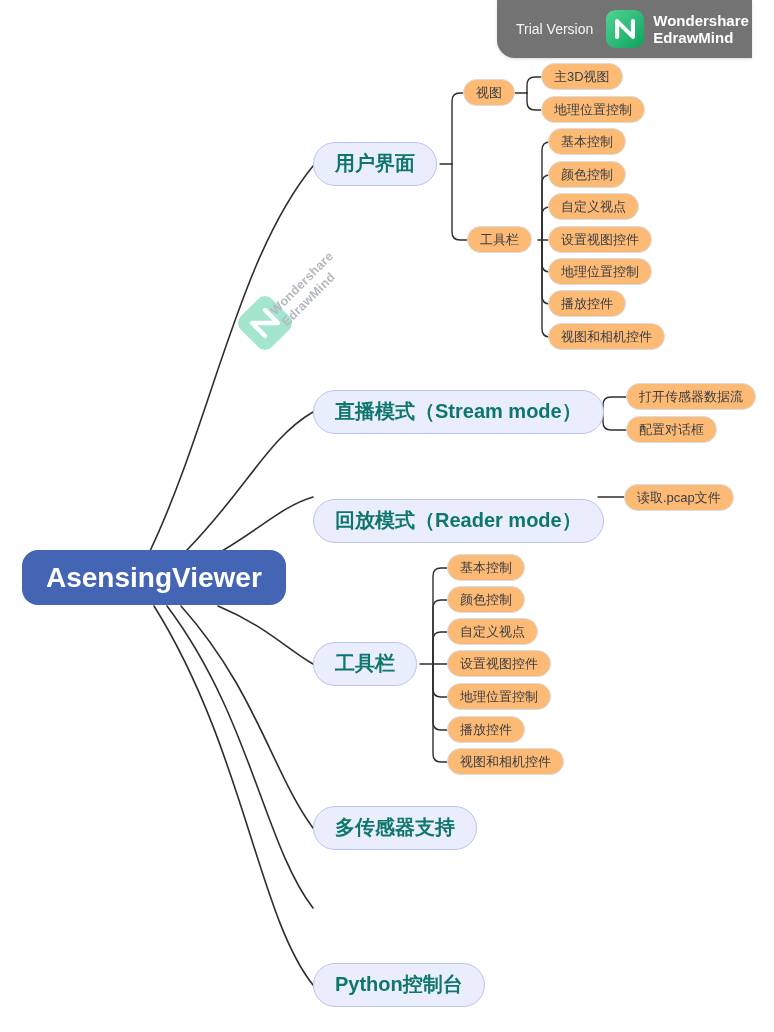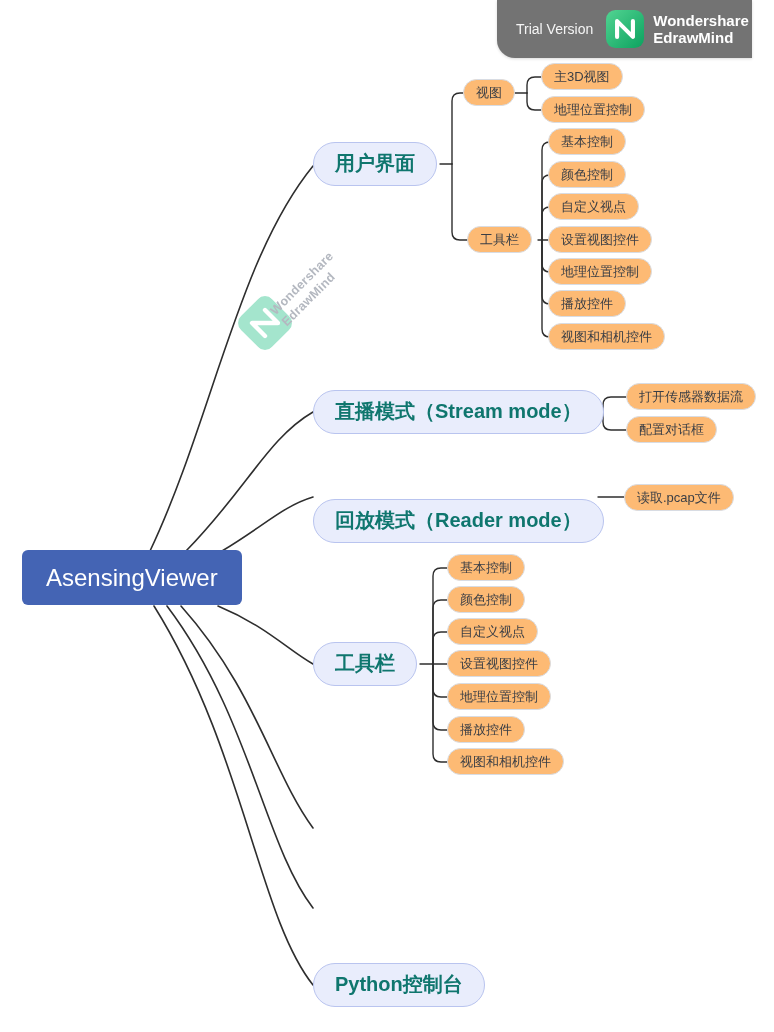--- a/index.html
+++ b/index.html
@@ -6,22 +6,22 @@
   html,body { width:774px; height:1032px; }
   body {
     position:relative; overflow:hidden; background:#ffffff;
     font-family:"Liberation Sans","DejaVu Sans",sans-serif;
   }
   #canvas { position:absolute; inset:0; }
   svg.connectors { position:absolute; left:0; top:0; z-index:1; }
   .node { position:absolute; z-index:2; white-space:nowrap; }
   .root-node {
     left:22px; top:550px; height:55px; line-height:55px;
-    padding:0 24px; background:#4464b4; border-radius:6px;
-    color:#ffffff; font-size:24px; font-weight:normal;
+    padding:0 24px; background:#4464b4; border-radius:16px;
+    color:#ffffff; font-size:28px; font-weight:bold;
   }
   .branch-pill {
     height:44px; line-height:41px; padding:0 21px;
     background:#e9edfc; border:1.5px solid #b9c4ef; border-radius:23px;
     color:#0f766e; font-size:20px; font-weight:bold;
   }
   .leaf-pill {
     height:27px; line-height:25px; padding:0 12px;
     background:#fdba74; border:1px solid #d8dce3; border-radius:14px;
     color:#3a3e45; font-size:13px;
@@ -104,20 +104,21 @@
       <path d="M 433 664 V 754 Q 433 762 441 762 H 447"></path>
     </g>
   </svg>
 
   <div class="node root-node">AsensingViewer</div>
 
   <div class="node branch-pill" style="left:313px; top:142px;">用户界面</div>
   <div class="node branch-pill" style="left:313px; top:390px;">直播模式（Stream mode）</div>
   <div class="node branch-pill" style="left:313px; top:475px;margin-top:24px;">回放模式（Reader mode）</div>
   <div class="node branch-pill" style="left:313px; top:642px;">工具栏</div>
+  <div class="node branch-pill" style="left:313px; top:806px;">多传感器支持</div>
   <div class="node branch-pill" style="left:313px; top:963px;">Python控制台</div>
 
   <div class="node leaf-pill" style="left:463px; top:79px;">视图</div>
   <div class="node leaf-pill" style="left:541px; top:63px;">主3D视图</div>
   <div class="node leaf-pill" style="left:541px; top:96px;">地理位置控制</div>
 
   <div class="node leaf-pill" style="left:467px; top:226px;">工具栏</div>
   <div class="node leaf-pill" style="left:548px; top:128px;">基本控制</div>
   <div class="node leaf-pill" style="left:548px; top:161px;">颜色控制</div>
   <div class="node leaf-pill" style="left:548px; top:193px;">自定义视点</div>

